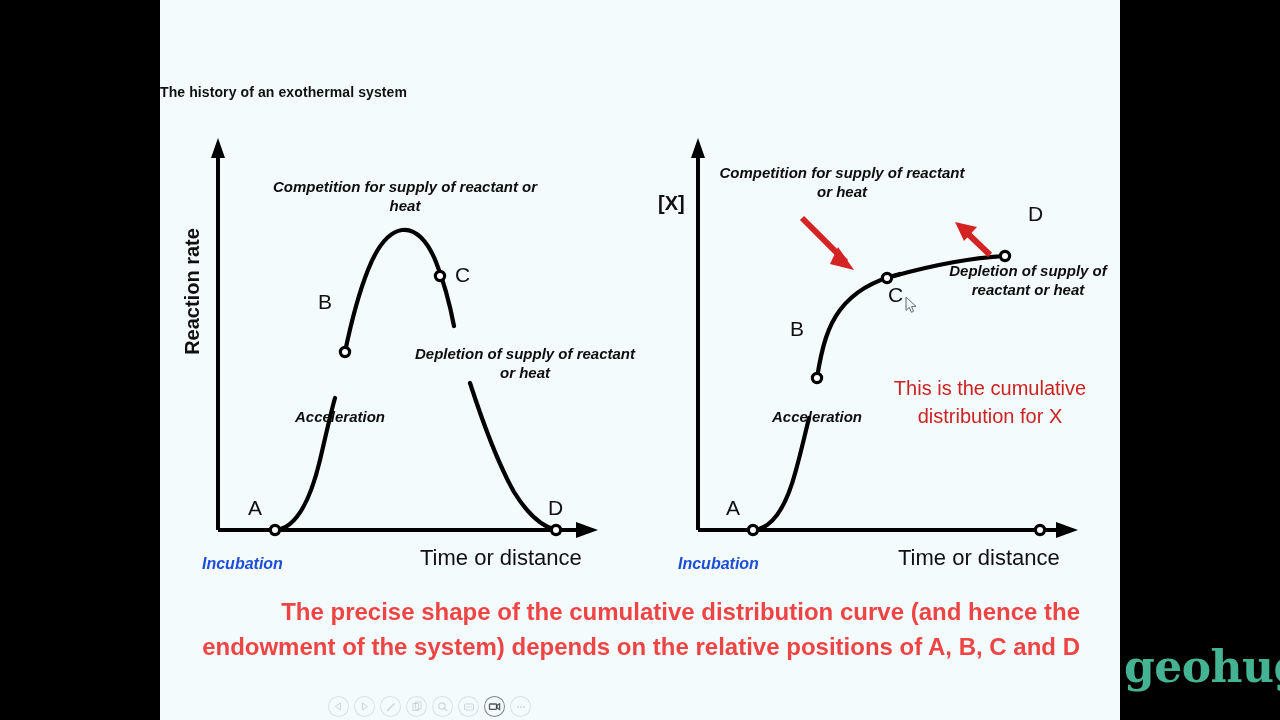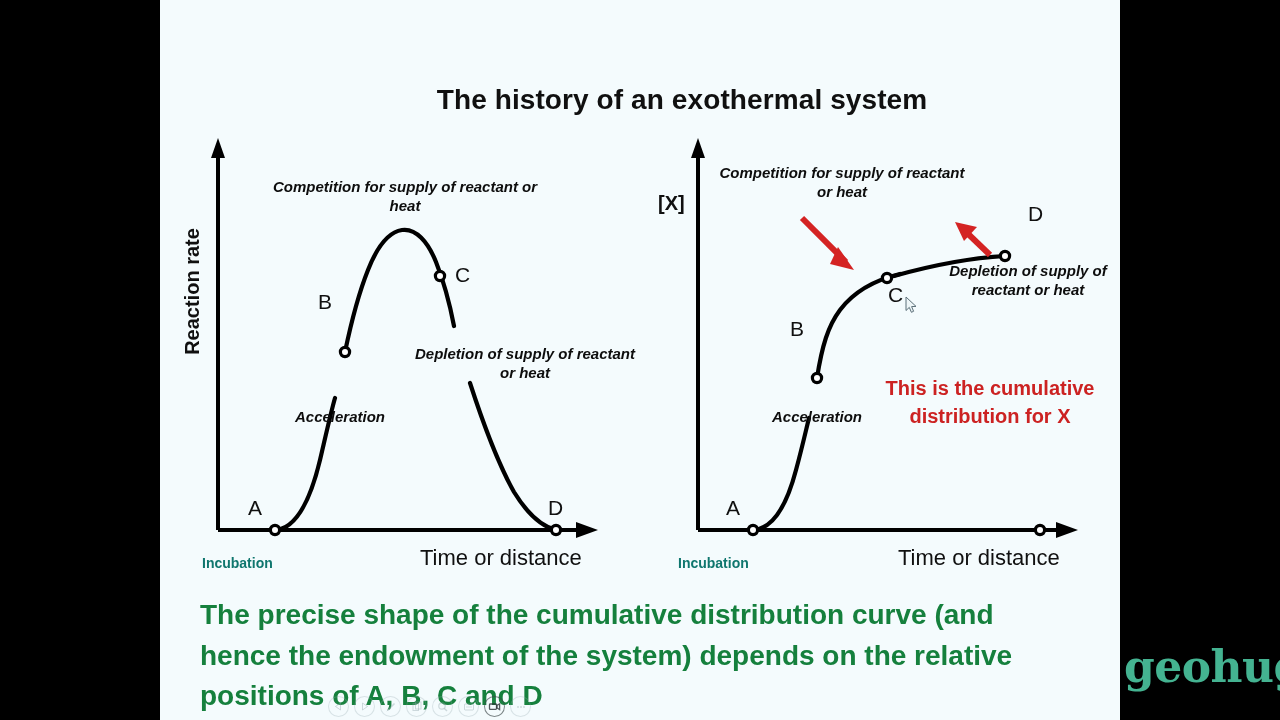--- a/index.html
+++ b/index.html
@@ -26,27 +26,25 @@
     top: 0px;
     width: 960px;
     height: 720px;
     background: #f4fbfd;
     overflow: hidden;
   }
   #slide-title {
     position: absolute;
     left: 0; top: 84px;
     width: 960px;
-    text-align: center;
-    font-size: 28px;
+    font-size: 14px;
     font-weight: bold;
     color: #101010;
     letter-spacing: 0.1px;
     font-family: "Liberation Sans", sans-serif;
-    padding-left: 42px;
   }
   .figure {
     position: absolute;
     top: 130px;
     width: 470px;
     height: 450px;
   }
   #figure-left { left: 10px; }
   #figure-right { left: 490px; }
 
@@ -90,45 +88,46 @@
   }
   .pt-label {
     position: absolute;
     font-size: 21px;
     color: #101010;
     font-weight: normal;
     font-family: "Liberation Sans", sans-serif;
   }
   .incubation {
     position: absolute;
-    font-size: 14px;
-    font-weight: bold;
-    color: #0f766e;
+    font-size: 16px;
+    font-style: italic;
+    font-weight: bold;
+    color: #1d4ed8;
     white-space: nowrap;
   }
   #cumulative-callout {
     position: absolute;
     left: 700px;
     top: 375px;
     width: 260px;
     text-align: center;
     font-size: 20px;
-    font-weight: bold;
+    font-weight: normal;
     color: #cc2222;
     line-height: 1.38;
   }
   #slide-caption {
     position: absolute;
     left: 40px;
     top: 595px;
     width: 880px;
-    text-align: left;
-    font-size: 28px;
-    font-weight: bold;
-    color: #15803d;
+    text-align: right;
+    font-size: 24px;
+    font-weight: bold;
+    color: #ef4444;
     line-height: 1.45;
   }
   
   #player-toolbar {
     position: absolute;
     left: 168px;
     top: 696px;
     display: flex;
     align-items: center;
     gap: 5px;

